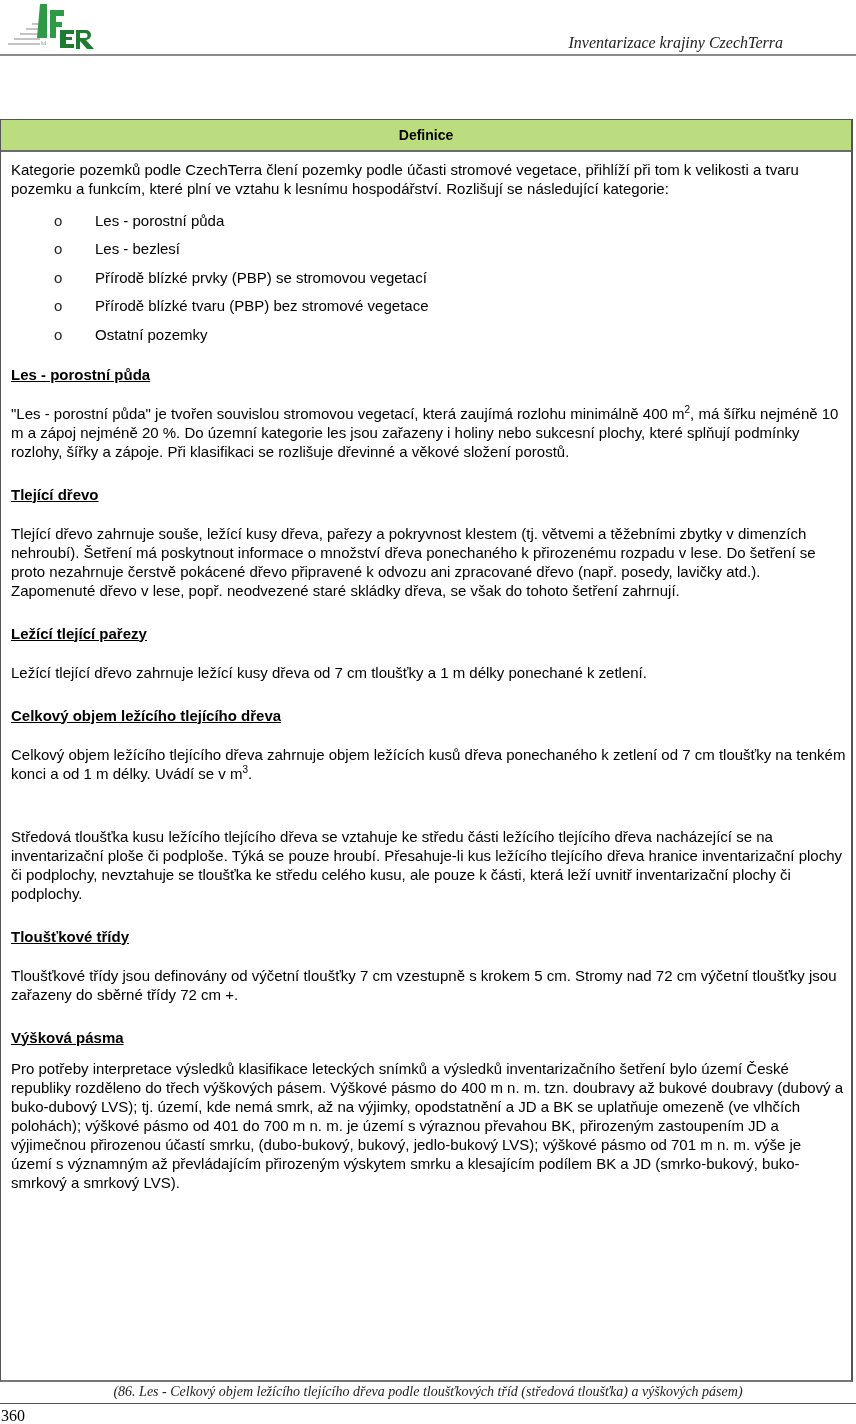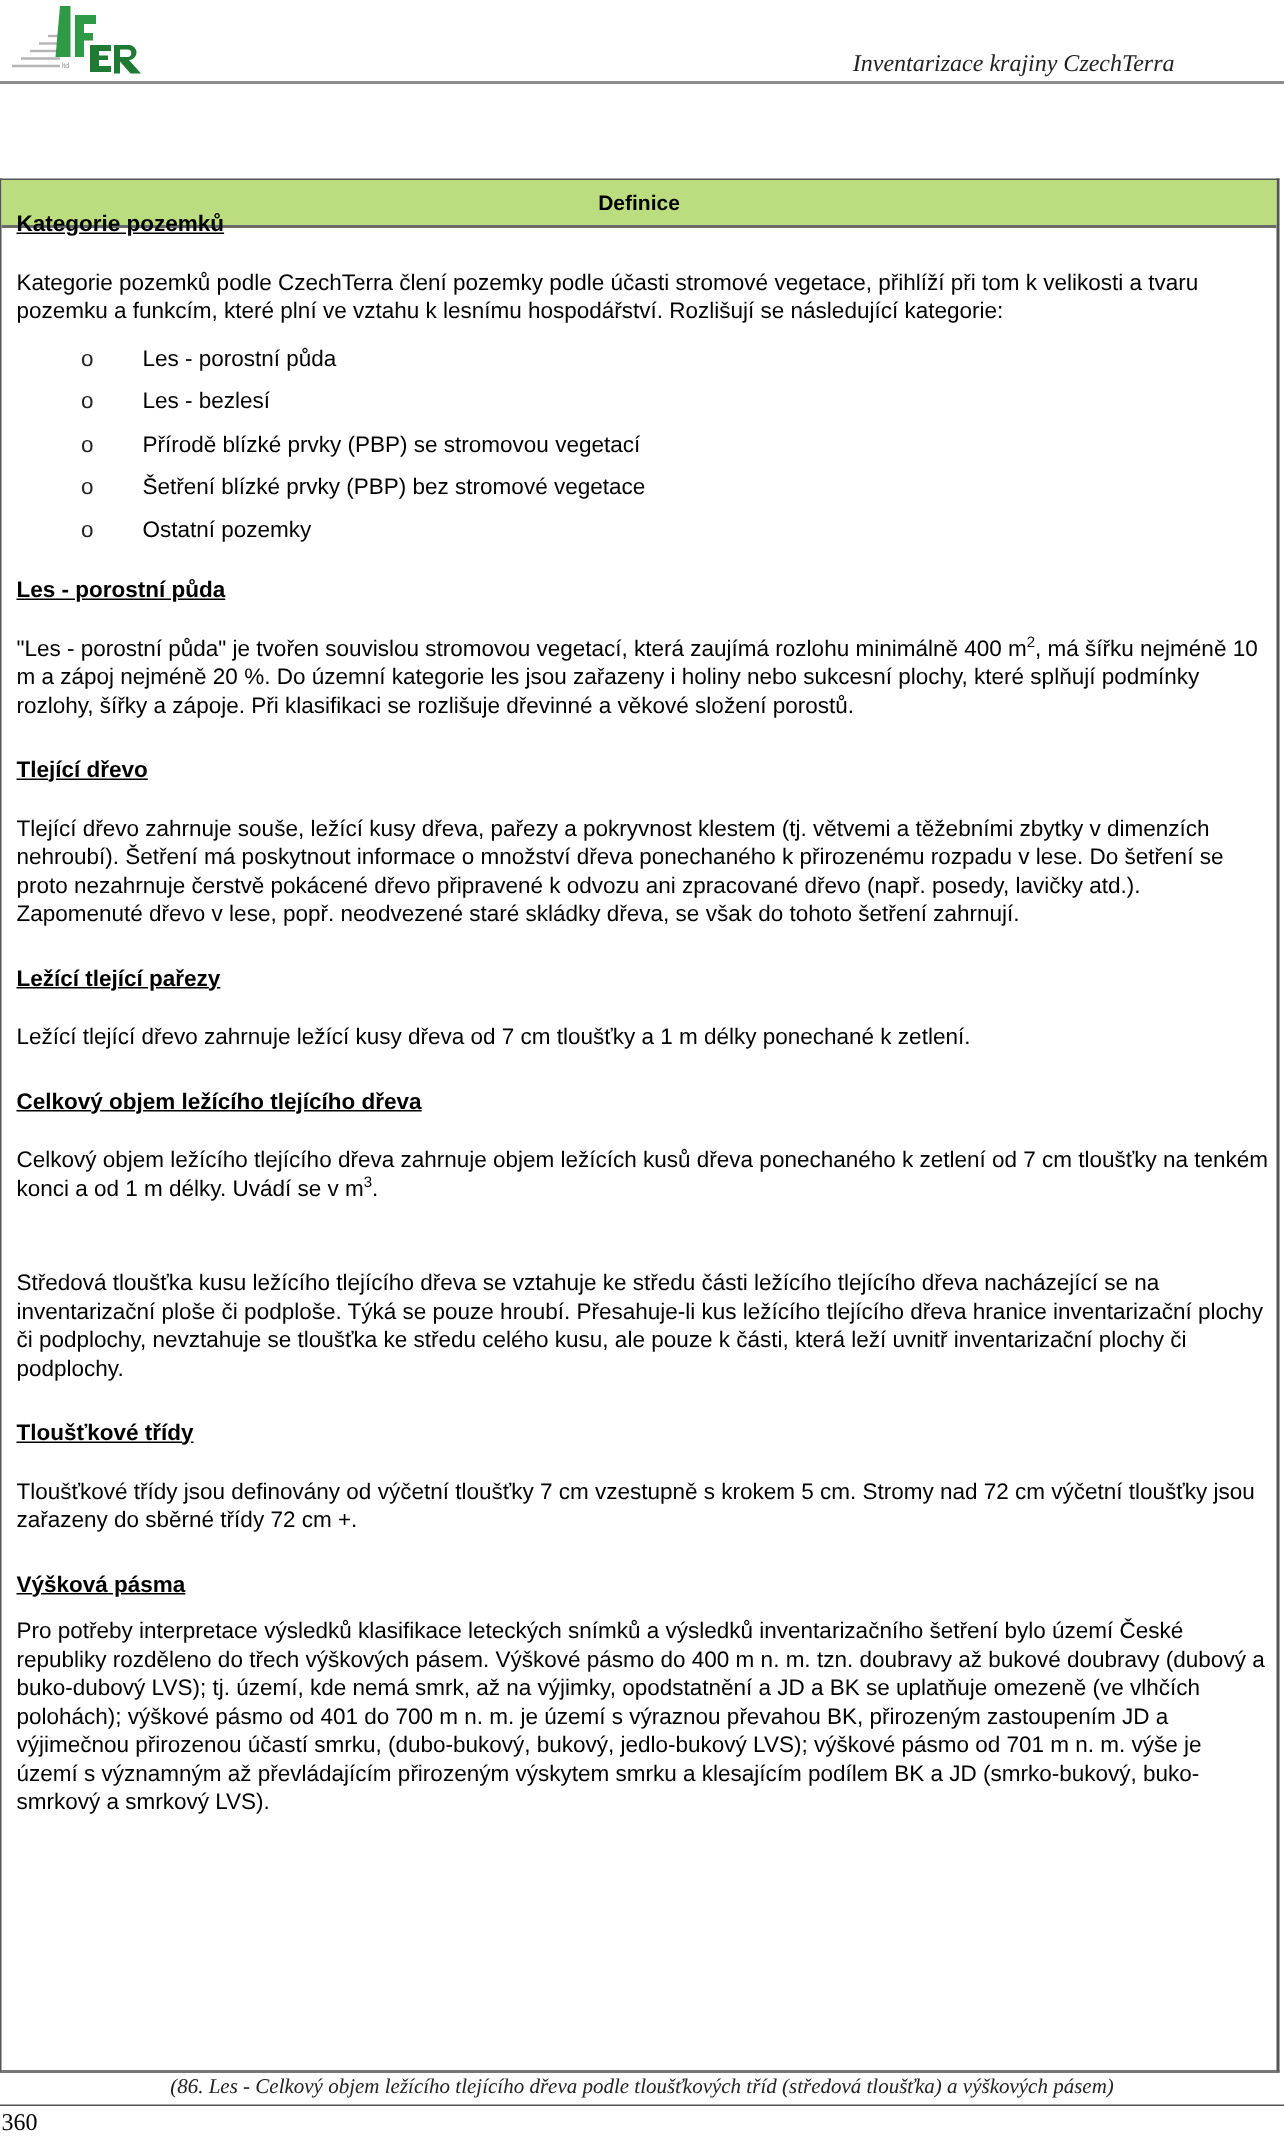--- a/index.html
+++ b/index.html
@@ -57,39 +57,38 @@
   <div class="header-title">Inventarizace krajiny CzechTerra</div>
   <div class="header-rule"></div>
 </div>
 
 <div class="box">
   <div class="box-head">Definice</div>
 </div>
 
 <div class="content">
 
-  <p class="heading">Kategorie pozemků</p>
   <div class="gap-h"></div>
   <p class="para">Kategorie pozemků podle CzechTerra člení pozemky podle účasti stromové vegetace, přihlíží při tom k velikosti a tvaru pozemku a funkcím, které plní ve vztahu k lesnímu hospodářství. Rozlišují se následující kategorie:</p>
   <ul class="cats">
     <li>
         <span class="bullet">o</span>
         <span>Les - porostní půda</span>
       </li>
     <li>
         <span class="bullet">o</span>
         <span>Les - bezlesí</span>
       </li>
     <li>
         <span class="bullet">o</span>
         <span>Přírodě blízké prvky (PBP) se stromovou vegetací</span>
       </li>
     <li>
         <span class="bullet">o</span>
-        <span>Šetření blízké prvky (PBP) bez stromové vegetace</span>
+        <span>Přírodě blízké tvaru (PBP) bez stromové vegetace</span>
       </li>
     <li>
         <span class="bullet">o</span>
         <span>Ostatní pozemky</span>
       </li>
   </ul>
   <div style="height:16px"></div>
 
   <p class="heading">Les - porostní půda</p>
   <div class="gap-h"></div>

